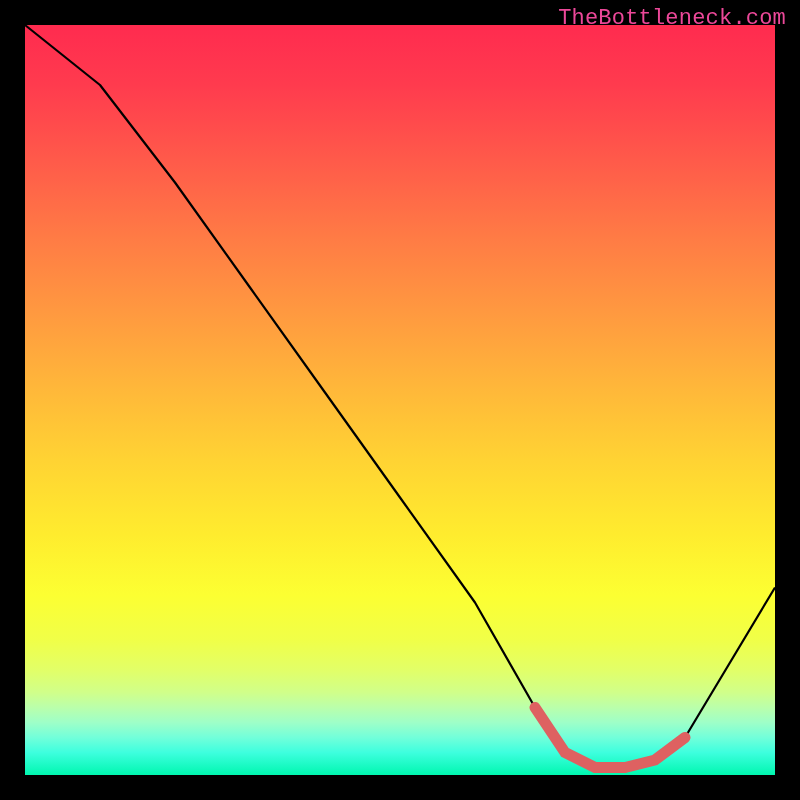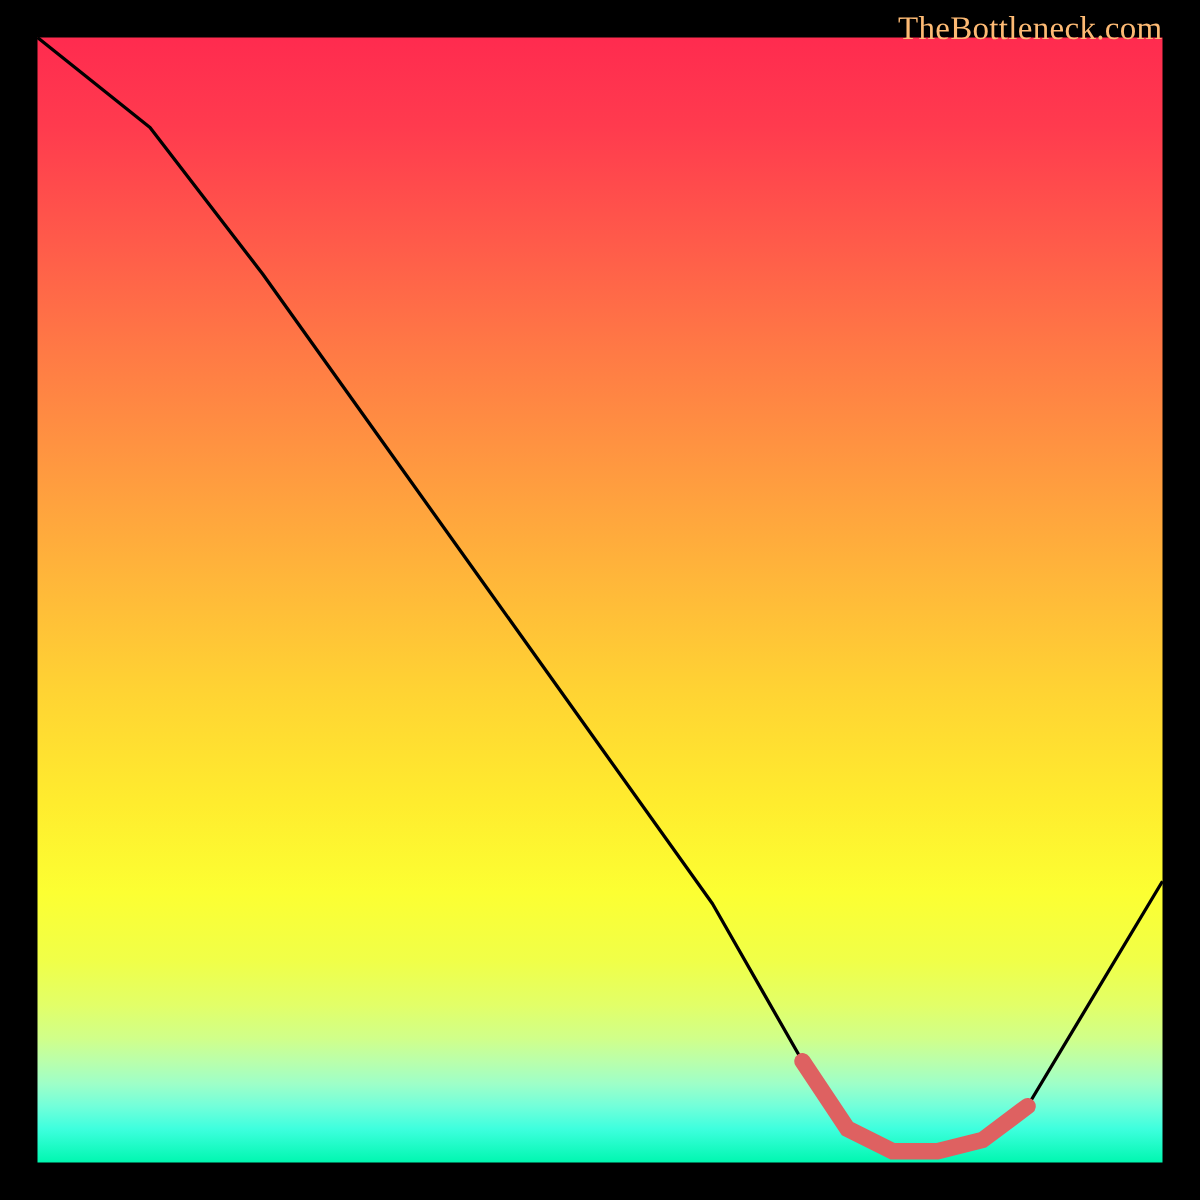--- a/index.html
+++ b/index.html
@@ -25,23 +25,23 @@
       #d0ff8a 89%,
       #baffab 91%,
       #9effc8 93%,
       #72ffda 95%,
       #3effde 97%,
       #00f7b0 100%);
   }
   .watermark {
     position: absolute;
     top: 6px;
-    right: 25px;
-    color: #fdba74;
-    font-family: Liberation Serif, serif;
+    right: 14px;
+    color: #ec4899;
+    font-family: Liberation Mono, monospace;
     font-size: 22px;
     letter-spacing: 0.2px;
   }
   .curve-svg {
     position: absolute;
     left: 25px;
     top: 25px;
     width: 750px;
     height: 750px;
     overflow: visible;

